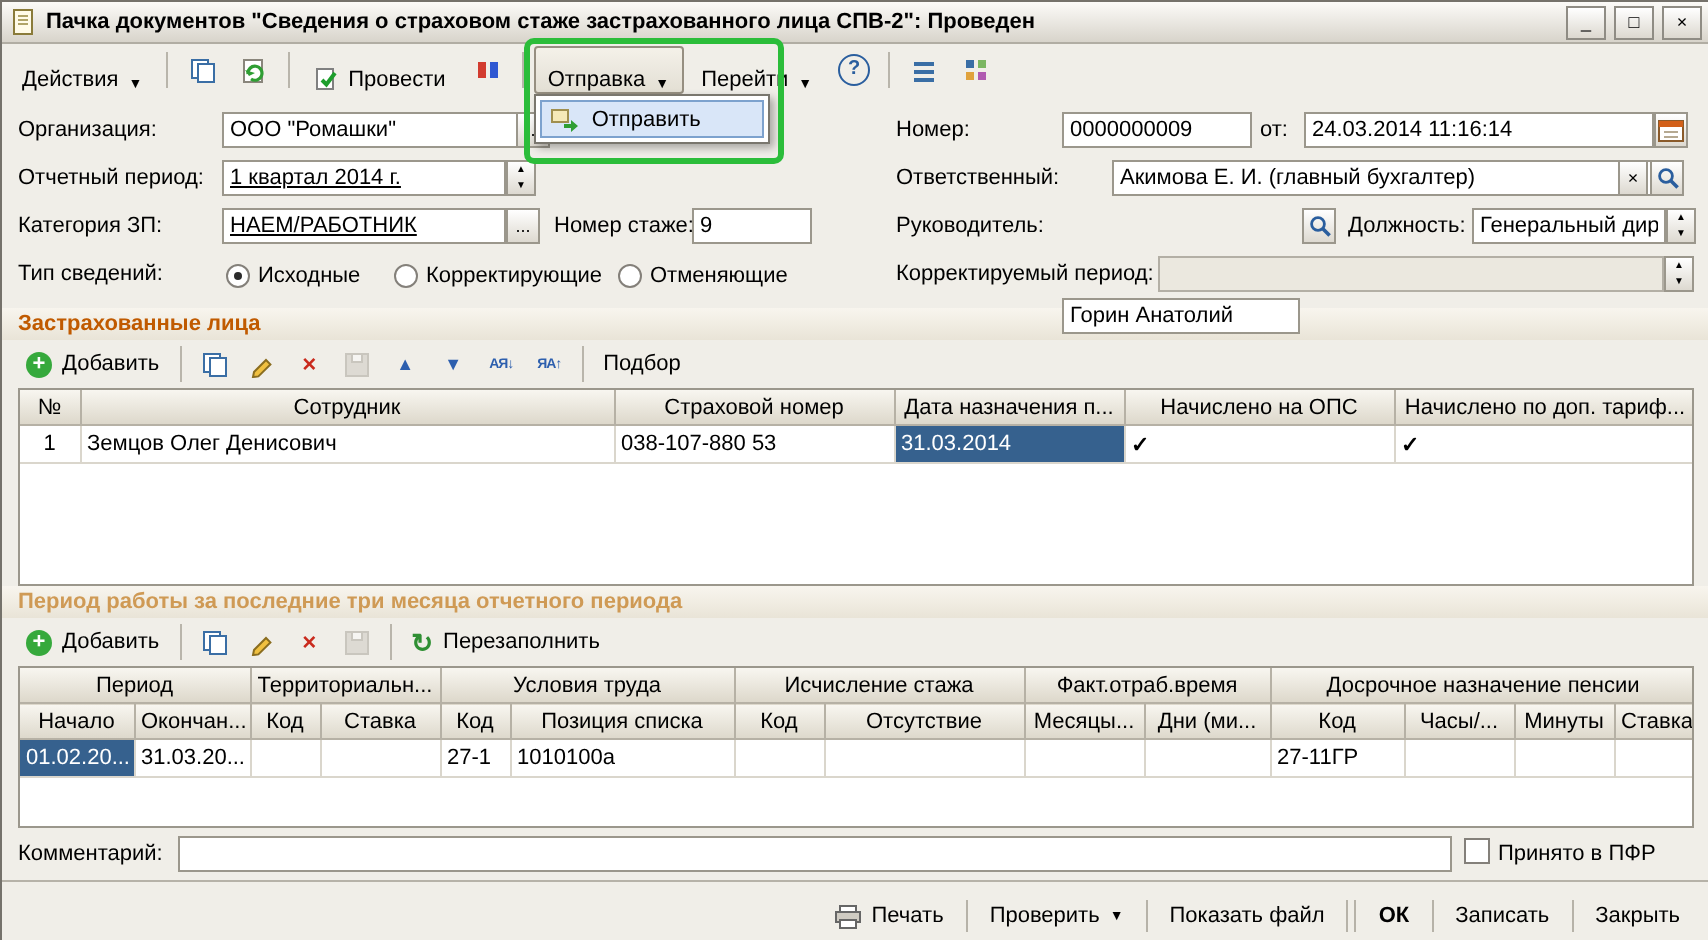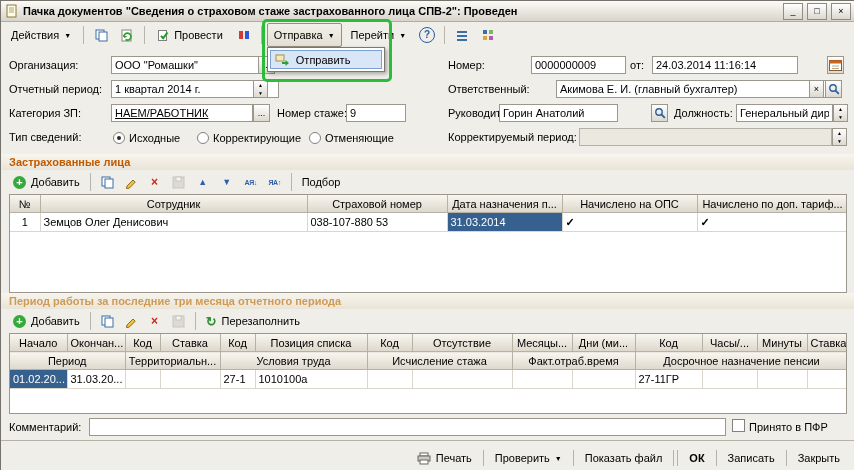--- a/index.html
+++ b/index.html
@@ -6,21 +6,21 @@
   body{font-family:"Liberation Sans",sans-serif;-webkit-font-smoothing:antialiased;}
   .window{position:relative;width:854px;height:470px;background:#f0eee8;border:1px solid #75726b;overflow:hidden;font-size:11px;color:#000;}
 
   
   .titlebar{height:20px;display:flex;align-items:center;gap:4px;padding:0 4px;background:linear-gradient(#fcfbf8,#d8d4cb);border-bottom:1px solid #b1ada3;}
   .titlebar .title{flex:1;font-weight:bold;white-space:nowrap;overflow:hidden;}
   .winbtn{width:18px;height:15px;display:inline-flex;align-items:center;justify-content:center;border:1px solid #8f8c84;background:linear-gradient(#ffffff,#dcd8cf);font-size:9px;line-height:1;}
 
   
   .toolbar{height:26px;display:flex;align-items:center;padding:0 3px;gap:2px;}
-  .tbtn{display:inline-flex;align-items:center;gap:4px;height:22px;padding:0 6px;border:1px solid transparent;border-radius:2px;white-space:nowrap;background:transparent;}
+  .tbtn{display:inline-flex;align-items:flex-end;gap:4px;height:22px;padding:0 6px;border:1px solid transparent;border-radius:2px;white-space:nowrap;background:transparent;}
   .tbtn .arr{font-size:7px;margin-left:1px;}
   .ibtn{width:22px;height:22px;display:inline-flex;align-items:center;justify-content:center;border:1px solid transparent;}
   .tsep{width:1px;height:18px;background:#b9b5ab;margin:0 3px;}
   .help{color:#2a5e9e;font-weight:bold;border:1.5px solid #2a5e9e;border-radius:50%;width:14px;height:14px;display:inline-flex;align-items:center;justify-content:center;font-size:10px;line-height:1;}
 
   
   .sendwrap{position:relative;border:1px solid #968f81;background:linear-gradient(#f4f1e9,#e3dfd4);}
   .green-box{position:absolute;left:-6px;top:-5px;width:124px;height:57px;border:3px solid #2bbd3a;border-radius:5px;pointer-events:none;z-index:70;}
   .dropdown{position:absolute;left:-1px;top:23px;width:112px;background:#fff;border:1px solid #7a776e;box-shadow:2px 2px 4px rgba(0,0,0,.3);z-index:60;padding:2px;}
   .menu-item{display:flex;align-items:center;gap:6px;padding:2px 4px;background:#d9e6f8;border:1px solid #7da2ce;}
@@ -168,34 +168,34 @@
 
   <div class="form">
 
     <div class="frow" style="top:8px">
       <span class="flabel" style="left:8px">Организация:</span>
       <input class="field" style="left: 110px; width: 148px;" value="ООО &quot;Ромашки&quot;">
       <span class="mini" style="left:257px">...</span>
       <span class="flabel" style="left:447px">Номер:</span>
       <input class="field" style="left: 530px; width: 95px;" value="0000000009">
       <span class="flabel" style="left:629px">от:</span>
-      <input class="field" style="left: 651px; width: 146px;" value="24.03.2014 11:16:14">
+      <input class="field" style="left: 651px; width: 175px;" value="24.03.2014 11:16:14">
       <span class="mini" style="left:826px">
         <svg width="13" height="12">
             <rect x="0.5" y="1.5" width="12" height="10" fill="#fff" stroke="#8a5a2a"></rect>
             <rect x="0.5" y="1.5" width="12" height="3" fill="#d2601a"></rect>
             <line x1="3" y1="7" x2="10" y2="7" stroke="#b5a992"></line>
             <line x1="3" y1="9.5" x2="10" y2="9.5" stroke="#b5a992"></line>
           </svg>
       </span>
     </div>
 
     <div class="frow" style="top:32px">
       <span class="flabel" style="left:8px">Отчетный период:</span>
-      <input class="field" style="left: 110px; width: 168px;" value="1 квартал 2014 г.">
+      <input class="field" style="left: 110px; width: 142px; text-decoration: underline;" value="1 квартал 2014 г.">
       <span class="spin" style="left:252px">
         <span>▲</span>
         <span>▼</span>
       </span>
       <span class="flabel" style="left:447px">Ответственный:</span>
       <input class="field" style="left: 530px; width: 277px; margin-left: 25px;" value="Акимова Е. И. (главный бухгалтер)">
       <span class="mini" style="left:808px;width:15px">×</span>
       <span class="mini" style="left:824px">
         <svg width="12" height="12">
             <circle cx="5" cy="5" r="3.2" fill="none" stroke="#2a5e9e" stroke-width="1.4"></circle>
@@ -204,21 +204,21 @@
       </span>
     </div>
 
     <div class="frow" style="top:56px">
       <span class="flabel" style="left:8px">Категория ЗП:</span>
       <input class="field" style="left: 110px; width: 142px; text-decoration: underline;" value="НАЕМ/РАБОТНИК">
       <span class="mini" style="left:252px">...</span>
       <span class="flabel" style="left:276px">Номер стаже:</span>
       <input class="field" style="left: 345px; width: 60px;" value="9">
       <span class="flabel" style="left:447px">Руководитель:</span>
-      <input class="field" style="left: 498px; width: 119px;" value="Горин Анатолий">
+      <input class="field" style="left: 530px; width: 119px; margin-top: 45px;" value="Горин Анатолий">
       <span class="mini" style="left:650px">
         <svg width="12" height="12">
             <circle cx="5" cy="5" r="3.2" fill="none" stroke="#2a5e9e" stroke-width="1.4"></circle>
             <line x1="7.3" y1="7.3" x2="10.8" y2="10.8" stroke="#2a5e9e" stroke-width="1.8"></line>
           </svg>
       </span>
       <span class="flabel" style="left:673px">Должность:</span>
       <input class="field" style="left: 735px; width: 97px;" value="Генеральный директ">
       <span class="spin" style="left:832px">
         <span>▲</span>
@@ -370,43 +370,43 @@
           <col style="width:100px">
           <col style="width:60px">
           <col style="width:63px">
           <col style="width:67px">
           <col style="width:55px">
           <col style="width:50px">
           <col style="width:41px">
       </colgroup>
       <thead>
         <tr>
+          <th colspan="2">Период</th>
+          <th colspan="2">Территориальн...</th>
+          <th colspan="2">Условия труда</th>
+          <th colspan="2">Исчисление стажа</th>
+          <th colspan="2">Факт.отраб.время</th>
+          <th colspan="4">Досрочное назначение пенсии</th>
+        </tr>
+        <tr>
           <th>Начало</th>
           <th>Окончан...</th>
           <th>Код</th>
           <th>Ставка</th>
           <th>Код</th>
           <th>Позиция списка</th>
           <th>Код</th>
           <th>Отсутствие</th>
           <th>Месяцы...</th>
           <th>Дни (ми...</th>
           <th>Код</th>
           <th>Часы/...</th>
           <th>Минуты</th>
           <th>Ставка</th>
         </tr>
-        <tr>
-          <th colspan="2">Период</th>
-          <th colspan="2">Территориальн...</th>
-          <th colspan="2">Условия труда</th>
-          <th colspan="2">Исчисление стажа</th>
-          <th colspan="2">Факт.отраб.время</th>
-          <th colspan="4">Досрочное назначение пенсии</th>
-        </tr>
       </thead>
       <tbody>
         <tr>
           <td class="sel">01.02.20...</td>
           <td>31.03.20...</td>
           <td></td>
           <td></td>
           <td>27-1</td>
           <td>1010100а</td>
           <td></td>

